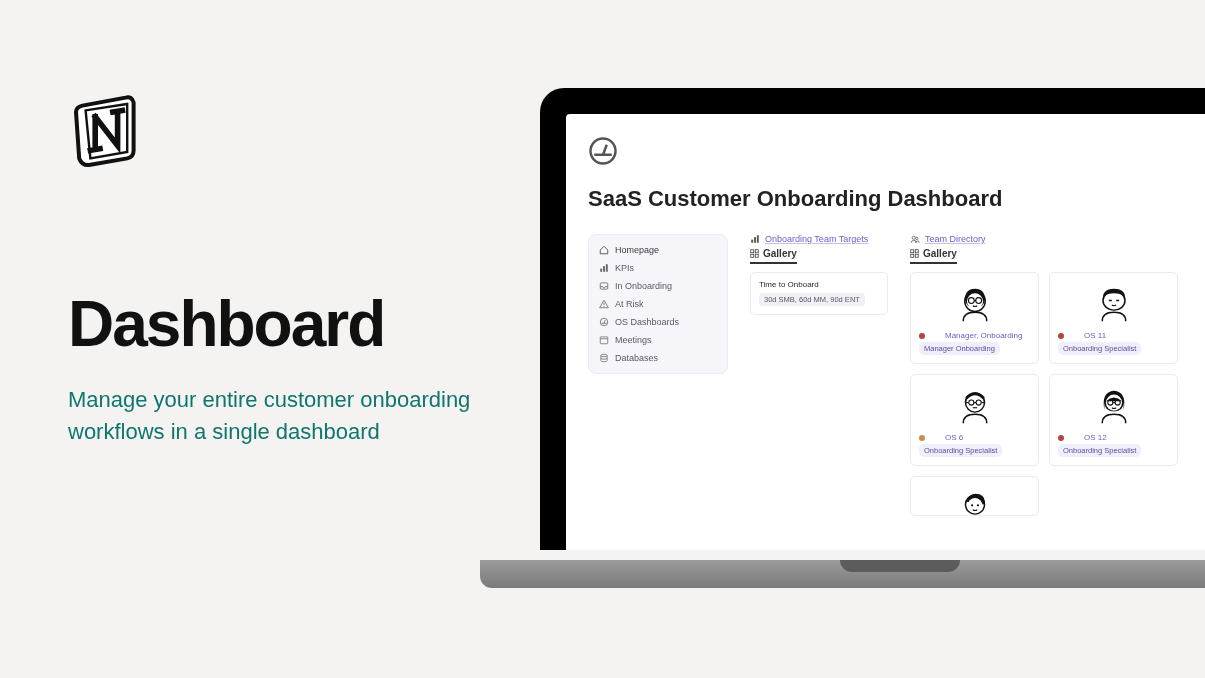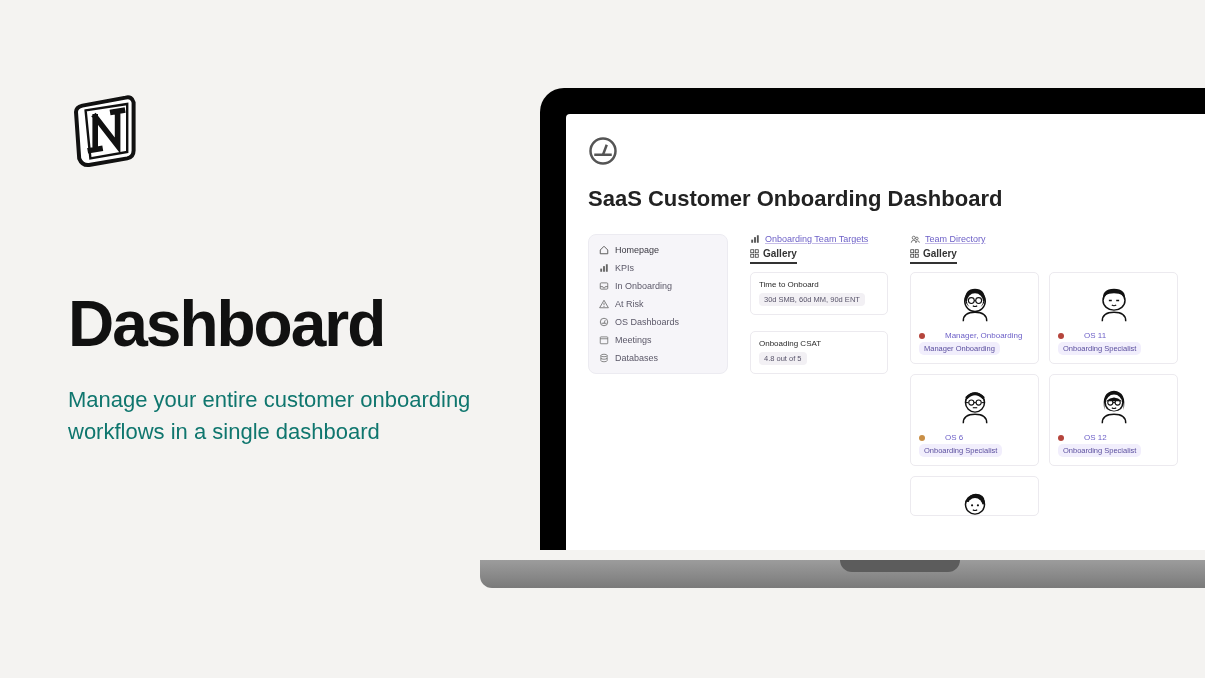--- a/index.html
+++ b/index.html
@@ -148,21 +148,21 @@
     gap:4px;
     cursor:pointer;
   }
   .view-tab.active { border-bottom: 2px solid #333; font-weight:600; }
   .vicon { width:9px; height:9px; display:flex; align-items:center; justify-content:center;}
 
   .kpi-card {
     border: 1px solid #eceaef;
     border-radius: 5px;
     padding: 7px 8px 8px;
-    margin-bottom: 16px;
+    margin-bottom: 10px;
     font-size: 8px;
   }
   .kpi-title { color: #2a2a2a; margin-bottom: 4px; }
   .kpi-badge {
     display: inline-block;
     background: #f2f0f4;
     color: #58546a;
     padding: 2px 5px;
     border-radius: 4px;
     font-size: 7.5px;
@@ -325,24 +325,20 @@
                     <rect x="1" y="7" width="4" height="4" fill="none" stroke="#333" stroke-width="1"></rect>
                     <rect x="7" y="7" width="4" height="4" fill="none" stroke="#333" stroke-width="1"></rect>
                   </svg>
               </span>
               <span>Gallery</span>
             </div>
           </div>
           <div class="kpi-card">
             <div class="kpi-title">Time to Onboard</div>
             <span class="kpi-badge">30d SMB, 60d MM, 90d ENT</span>
-          </div>
-          <div class="kpi-card">
-            <div class="kpi-title">Onboading CSAT</div>
-            <span class="kpi-badge">4.8 out of 5</span>
           </div>
         </div>
 
         <div class="panel panel-wide">
           <div class="panel-header">
             <span class="hicon">
               <svg viewBox="0 0 16 16" width="10" height="10">
                   <circle cx="6" cy="6" r="2.5" fill="none" stroke="#555" stroke-width="1.2"></circle>
                   <circle cx="11" cy="7" r="2" fill="none" stroke="#555" stroke-width="1.2"></circle>
                   <path d="M2 14 Q2 10 6 10 Q10 10 10 14 M9 14 Q9 11 12 11 Q15 11 15 14" fill="none" stroke="#555" stroke-width="1.2"></path>

